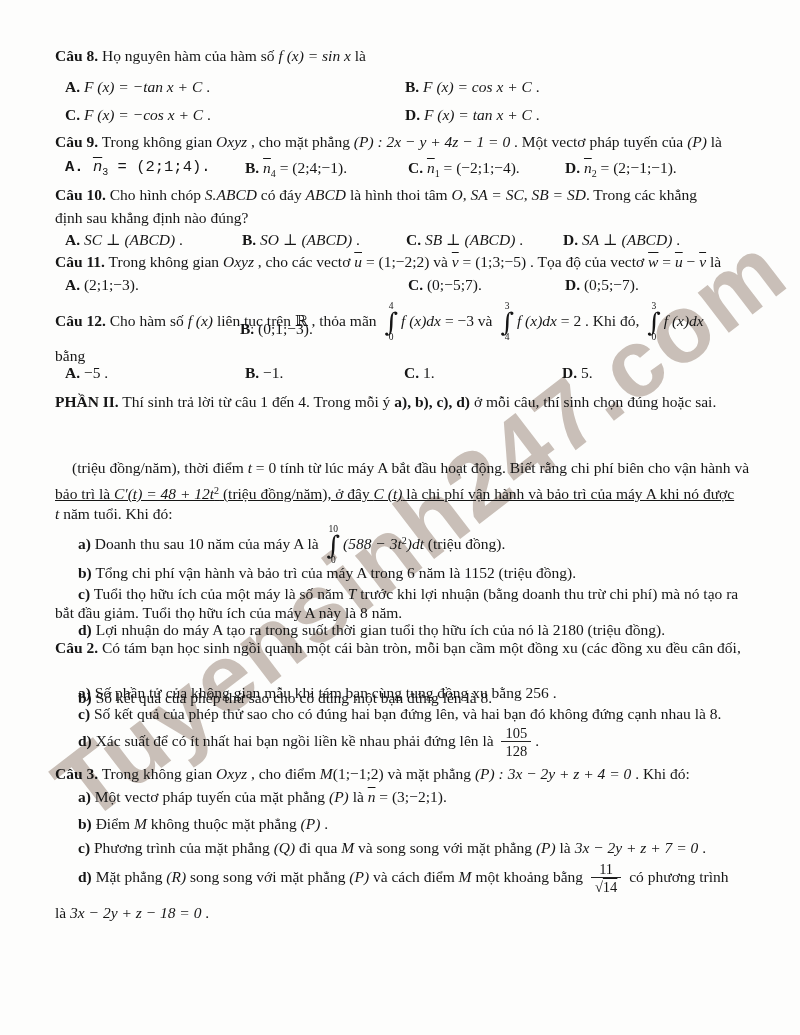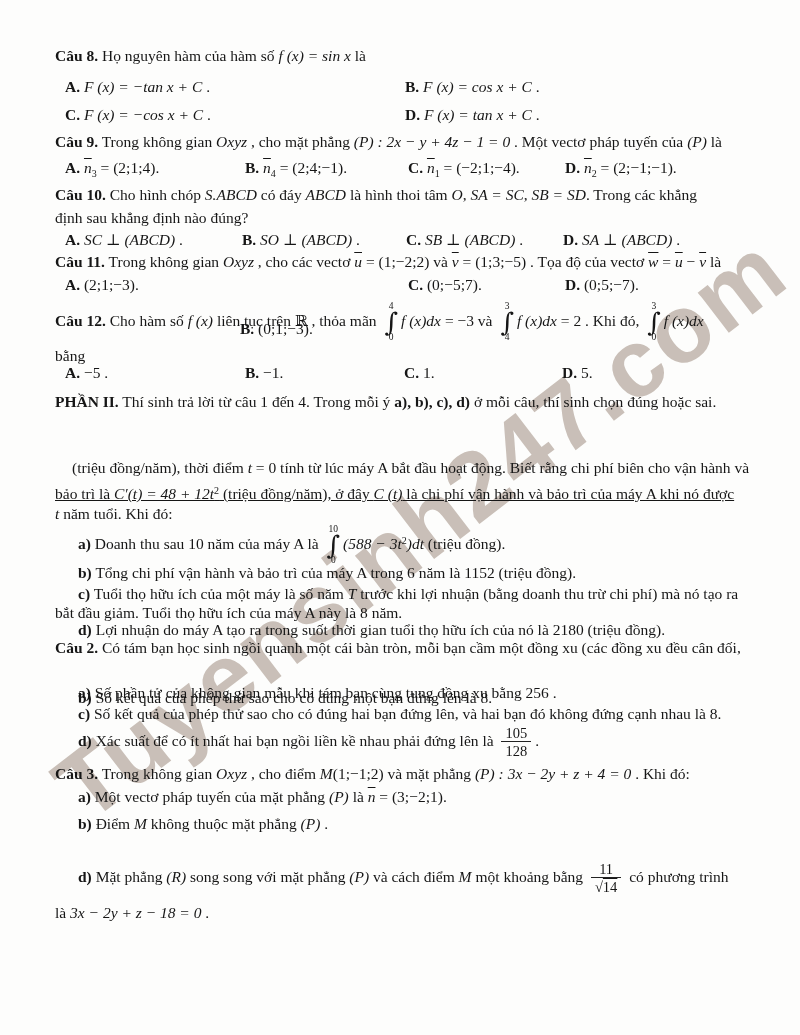--- a/index.html
+++ b/index.html
@@ -34,21 +34,21 @@
 
 <div class="page">
   <div class="watermark">Tuyensinh247.com</div>
   <div id="content">
       <div class="block" style="left: 55px; top: 46px;"><span class="b">Câu 8.</span><span> Họ nguyên hàm của hàm số </span><span class="i">f (x) = sin x</span><span> là</span></div>
       <div class="block" style="left: 65px; top: 77px;"><span class="b">A. </span><span class="i">F (x) = −tan x + C</span><span> .</span></div>
       <div class="block" style="left: 405px; top: 77px;"><span class="b">B. </span><span class="i">F (x) = cos x + C</span><span> .</span></div>
       <div class="block" style="left: 65px; top: 105px;"><span class="b">C. </span><span class="i">F (x) = −cos x + C</span><span> .</span></div>
       <div class="block" style="left: 405px; top: 105px;"><span class="b">D. </span><span class="i">F (x) = tan x + C</span><span> .</span></div>
       <div class="block" style="left: 55px; top: 132px;"><span class="b">Câu 9.</span><span> Trong không gian </span><span class="i">Oxyz</span><span> , cho mặt phẳng </span><span class="i">(P) : 2x − y + 4z − 1 = 0</span><span> . Một vectơ pháp tuyến của </span><span class="i">(P)</span><span> là</span></div>
-      <div class="block" style="left: 65px; top: 158px;"><span class="b">A. </span><span class="i ov">n</span><span class="sb">3</span><span> = (2;1;4).</span></div>
+      <div class="block" style="left: 65px; top: 158px; font-family: Liberation Mono, monospace;"><span class="b">A. </span><span class="i ov">n</span><span class="sb">3</span><span> = (2;1;4).</span></div>
       <div class="block" style="left: 245px; top: 158px;"><span class="b">B. </span><span class="i ov">n</span><span class="sb">4</span><span> = (2;4;−1).</span></div>
       <div class="block" style="left: 408px; top: 158px;"><span class="b">C. </span><span class="i ov">n</span><span class="sb">1</span><span> = (−2;1;−4).</span></div>
       <div class="block" style="left: 565px; top: 158px;"><span class="b">D. </span><span class="i ov">n</span><span class="sb">2</span><span> = (2;−1;−1).</span></div>
       <div class="block" style="left: 55px; top: 185px;"><span class="b">Câu 10.</span><span> Cho hình chóp </span><span class="i">S.ABCD</span><span> có đáy </span><span class="i">ABCD</span><span> là hình thoi tâm </span><span class="i">O</span><span>, </span><span class="i">SA = SC</span><span>, </span><span class="i">SB = SD</span><span>. Trong các khẳng</span></div>
       <div class="block" style="left: 55px; top: 208px;"><span>định sau khẳng định nào đúng?</span></div>
       <div class="block" style="left: 65px; top: 230px;"><span class="b">A. </span><span class="i">SC</span><span> ⊥ </span><span class="i">(ABCD)</span><span> .</span></div>
       <div class="block" style="left: 242px; top: 230px;"><span class="b">B. </span><span class="i">SO</span><span> ⊥ </span><span class="i">(ABCD)</span><span> .</span></div>
       <div class="block" style="left: 406px; top: 230px;"><span class="b">C. </span><span class="i">SB</span><span> ⊥ </span><span class="i">(ABCD)</span><span> .</span></div>
       <div class="block" style="left: 563px; top: 230px;"><span class="b">D. </span><span class="i">SA</span><span> ⊥ </span><span class="i">(ABCD)</span><span> .</span></div>
       <div class="block" style="left: 55px; top: 252px;"><span class="b">Câu 11.</span><span> Trong không gian </span><span class="i">Oxyz</span><span> , cho các vectơ </span><span class="i ov">u</span><span> = (1;−2;2)</span><span> và </span><span class="i ov">v</span><span> = (1;3;−5)</span><span> . Tọa độ của vectơ </span><span class="i ov">w</span><span> = </span><span class="i ov">u</span><span> − </span><span class="i ov">v</span><span> là</span></div>
@@ -91,19 +91,20 @@
       <div class="block" style="left: 78px; top: 671px; margin-top: 12px;"><span class="b">a)</span><span> Số phần tử của không gian mẫu khi tám bạn cùng tung đồng xu bằng 256 .</span></div>
       <div class="block" style="left: 78px; top: 688px;"><span class="b">b)</span><span> Số kết quả của phép thử sao cho có đúng một bạn đứng lên là 8.</span></div>
       <div class="block" style="left: 78px; top: 704px;"><span class="b">c)</span><span> Số kết quả của phép thử sao cho có đúng hai bạn đứng lên, và hai bạn đó không đứng cạnh nhau là 8.</span></div>
       <div class="block" style="left: 78px; top: 722px; line-height: 38px;"><span class="b">d)</span><span> Xác suất để có ít nhất hai bạn ngồi liền kề nhau phải đứng lên là </span><span class="frac">
           <span class="num">105</span>
           <span class="den">128</span>
         </span><span>.</span></div>
       <div class="block" style="left: 55px; top: 764px;"><span class="b">Câu 3.</span><span> Trong không gian </span><span class="i">Oxyz</span><span> , cho điểm </span><span class="i">M</span><span>(1;−1;2)</span><span> và mặt phẳng </span><span class="i">(P) : 3x − 2y + z + 4 = 0</span><span> . Khi đó:</span></div>
       <div class="block" style="left: 78px; top: 787px;"><span class="b">a)</span><span> Một vectơ pháp tuyến của mặt phẳng </span><span class="i">(P)</span><span> là </span><span class="i ov">n</span><span> = (3;−2;1).</span></div>
       <div class="block" style="left: 78px; top: 814px;"><span class="b">b)</span><span> Điểm </span><span class="i">M</span><span> không thuộc mặt phẳng </span><span class="i">(P)</span><span> .</span></div>
+      <div class="block" style="left: 78px; top: 838px;"><span class="b">c)</span><span> Phương trình của mặt phẳng </span><span class="i">(Q)</span><span> đi qua </span><span class="i">M</span><span> và song song với mặt phẳng </span><span class="i">(P)</span><span> là </span><span class="i">3x − 2y + z + 7 = 0</span><span> .</span></div>
       <div class="block" style="left: 78px; top: 857px; line-height: 40px;"><span class="b">d)</span><span> Mặt phẳng </span><span class="i">(R)</span><span> song song với mặt phẳng </span><span class="i">(P)</span><span> và cách điểm </span><span class="i">M</span><span> một khoảng bằng </span><span class="frac">
           <span class="num">11</span>
           <span class="den">√<span class="sqrtbar">14</span></span>
         </span><span> có phương trình</span></div>
       <div class="block" style="left: 55px; top: 903px;"><span>là </span><span class="i">3x − 2y + z − 18 = 0</span><span> .</span></div>
     </div>
 </div>
 
 </body></html>

